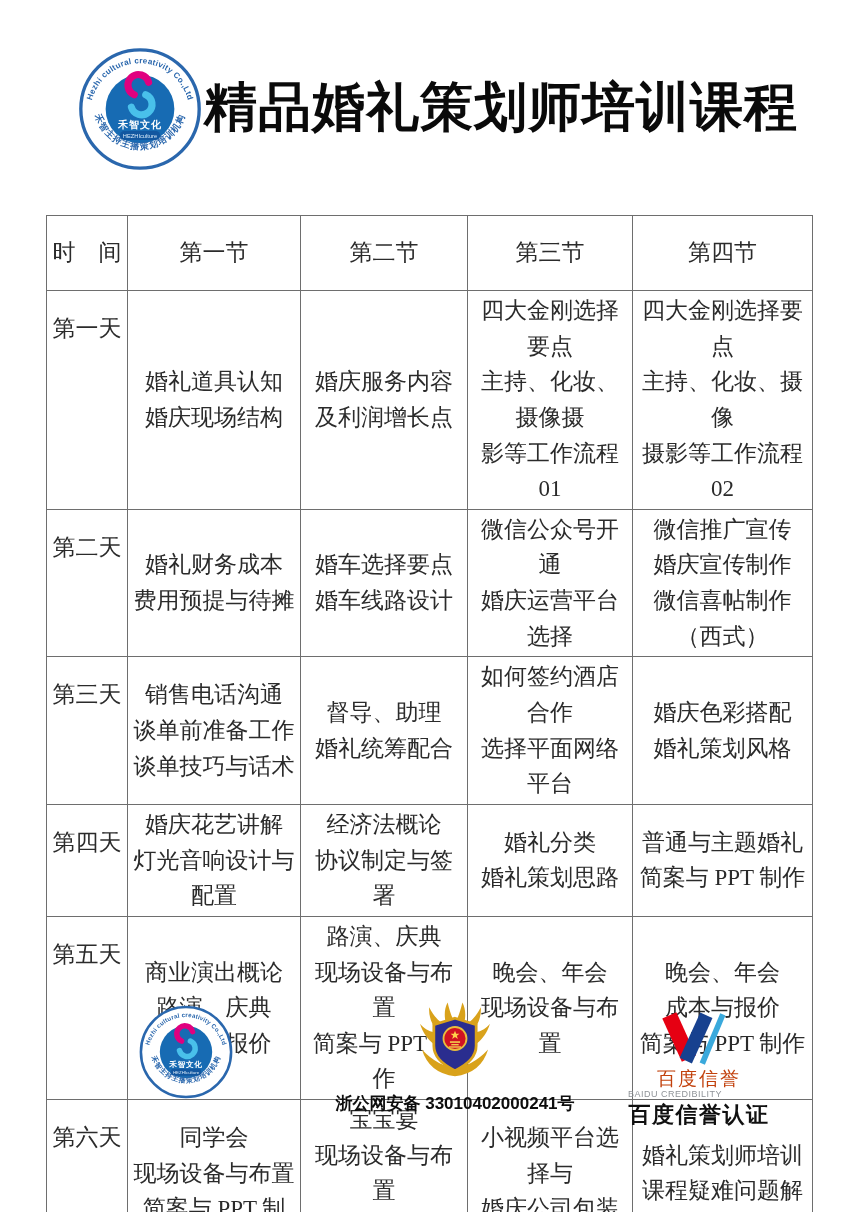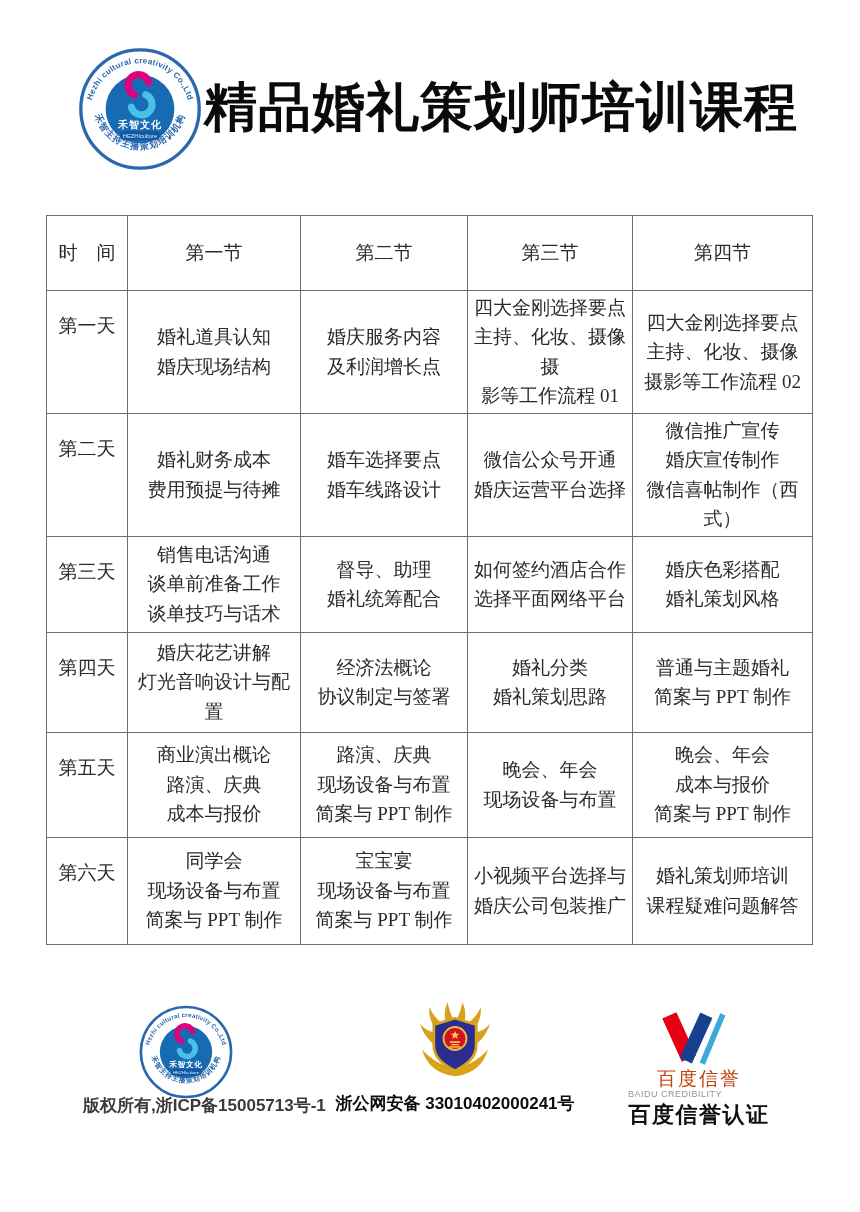--- a/index.html
+++ b/index.html
@@ -17,21 +17,21 @@
     letter-spacing:1px; white-space:nowrap;
   }
   .logo-arc-en { font-family:"Liberation Sans",sans-serif; font-size:8.5px; font-weight:600; fill:#2a67ad; letter-spacing:0.3px; }
   .logo-arc-cn { font-size:9.5px; font-weight:bold; fill:#2a67ad; letter-spacing:1px; }
   .logo-name-cn { font-size:10.5px; font-weight:bold; fill:#ffffff; letter-spacing:1px; }
   .logo-name-en { font-family:"Liberation Sans",sans-serif; font-size:6px; fill:#dcecf9; }
 
   
   table.course { position:absolute; left:46px; top:215px; border-collapse:collapse; table-layout:fixed; }
   table.course td, table.course th {
-    border:1px solid #6e6e6e; font-size:19px; font-weight:normal; color:#2b2b2b;
+    border:1px solid #6e6e6e; font-size:23px; font-weight:normal; color:#2b2b2b;
     text-align:center; vertical-align:middle; white-space:pre-line;
     line-height:1.55; padding:2px 4px;
   }
   table.course td.day { vertical-align:top; padding-top:20px; }
   tr.rh  { height:75px; }
   tr.r1  { height:110px;margin-left:25px; }
   tr.r2  { height:105px; }
   tr.r3  { height:96px; }
   tr.r4  { height:100px; }
   tr.r5  { height:105px;margin-left:45px; }
@@ -195,21 +195,20 @@
       <g>
         <path d="M75,38 a11,11 0 1 0 -15,13" stroke="#e0007f" stroke-width="7.5" fill="none" stroke-linecap="round"></path>
         <path d="M57,64 a11,11 0 1 0 15,-13" stroke="#49c0ea" stroke-width="7.5" fill="none" stroke-linecap="round"></path>
       </g>
       <text x="66" y="86" text-anchor="middle" class="logo-name-cn">禾智文化</text>
       <rect x="45" y="89" width="42" height="9.5" rx="4.5" fill="#1257a0"></rect>
       <text x="66" y="96.5" text-anchor="middle" class="logo-name-en">HEZHIculture</text>
     </svg>
   </div>
 
-  <div class="icp-text">版权所有,浙ICP备15005713号-1</div>
 
   <div class="police-badge">
     <svg width="92" height="92" viewBox="0 0 100 100">
       <g fill="#d9a21b">
         <path d="M48,58 C32,56 18,47 12,28 C19,36 26,38 32,37 C25,30 21,20 22,10 C28,22 35,28 41,30 C38,22 38,12 42,5 C45,18 49,27 53,31 Z"></path>
         <path d="M52,58 C68,56 82,47 88,28 C81,36 74,38 68,37 C75,30 79,20 78,10 C72,22 65,28 59,30 C62,22 62,12 58,5 C55,18 51,27 47,31 Z"></path>
         <path d="M14,56 Q50,94 86,56 Q78,82 50,85 Q22,82 14,56 Z"></path>
       </g>
       <path d="M50,22 L73,29 L73,52 Q73,68 50,79 Q27,68 27,52 L27,29 Z" fill="#2a2d8f" stroke="#d9a21b" stroke-width="3"></path>
       <circle cx="50" cy="44" r="12.5" fill="#d01222" stroke="#e9bd3d" stroke-width="2"></circle>

